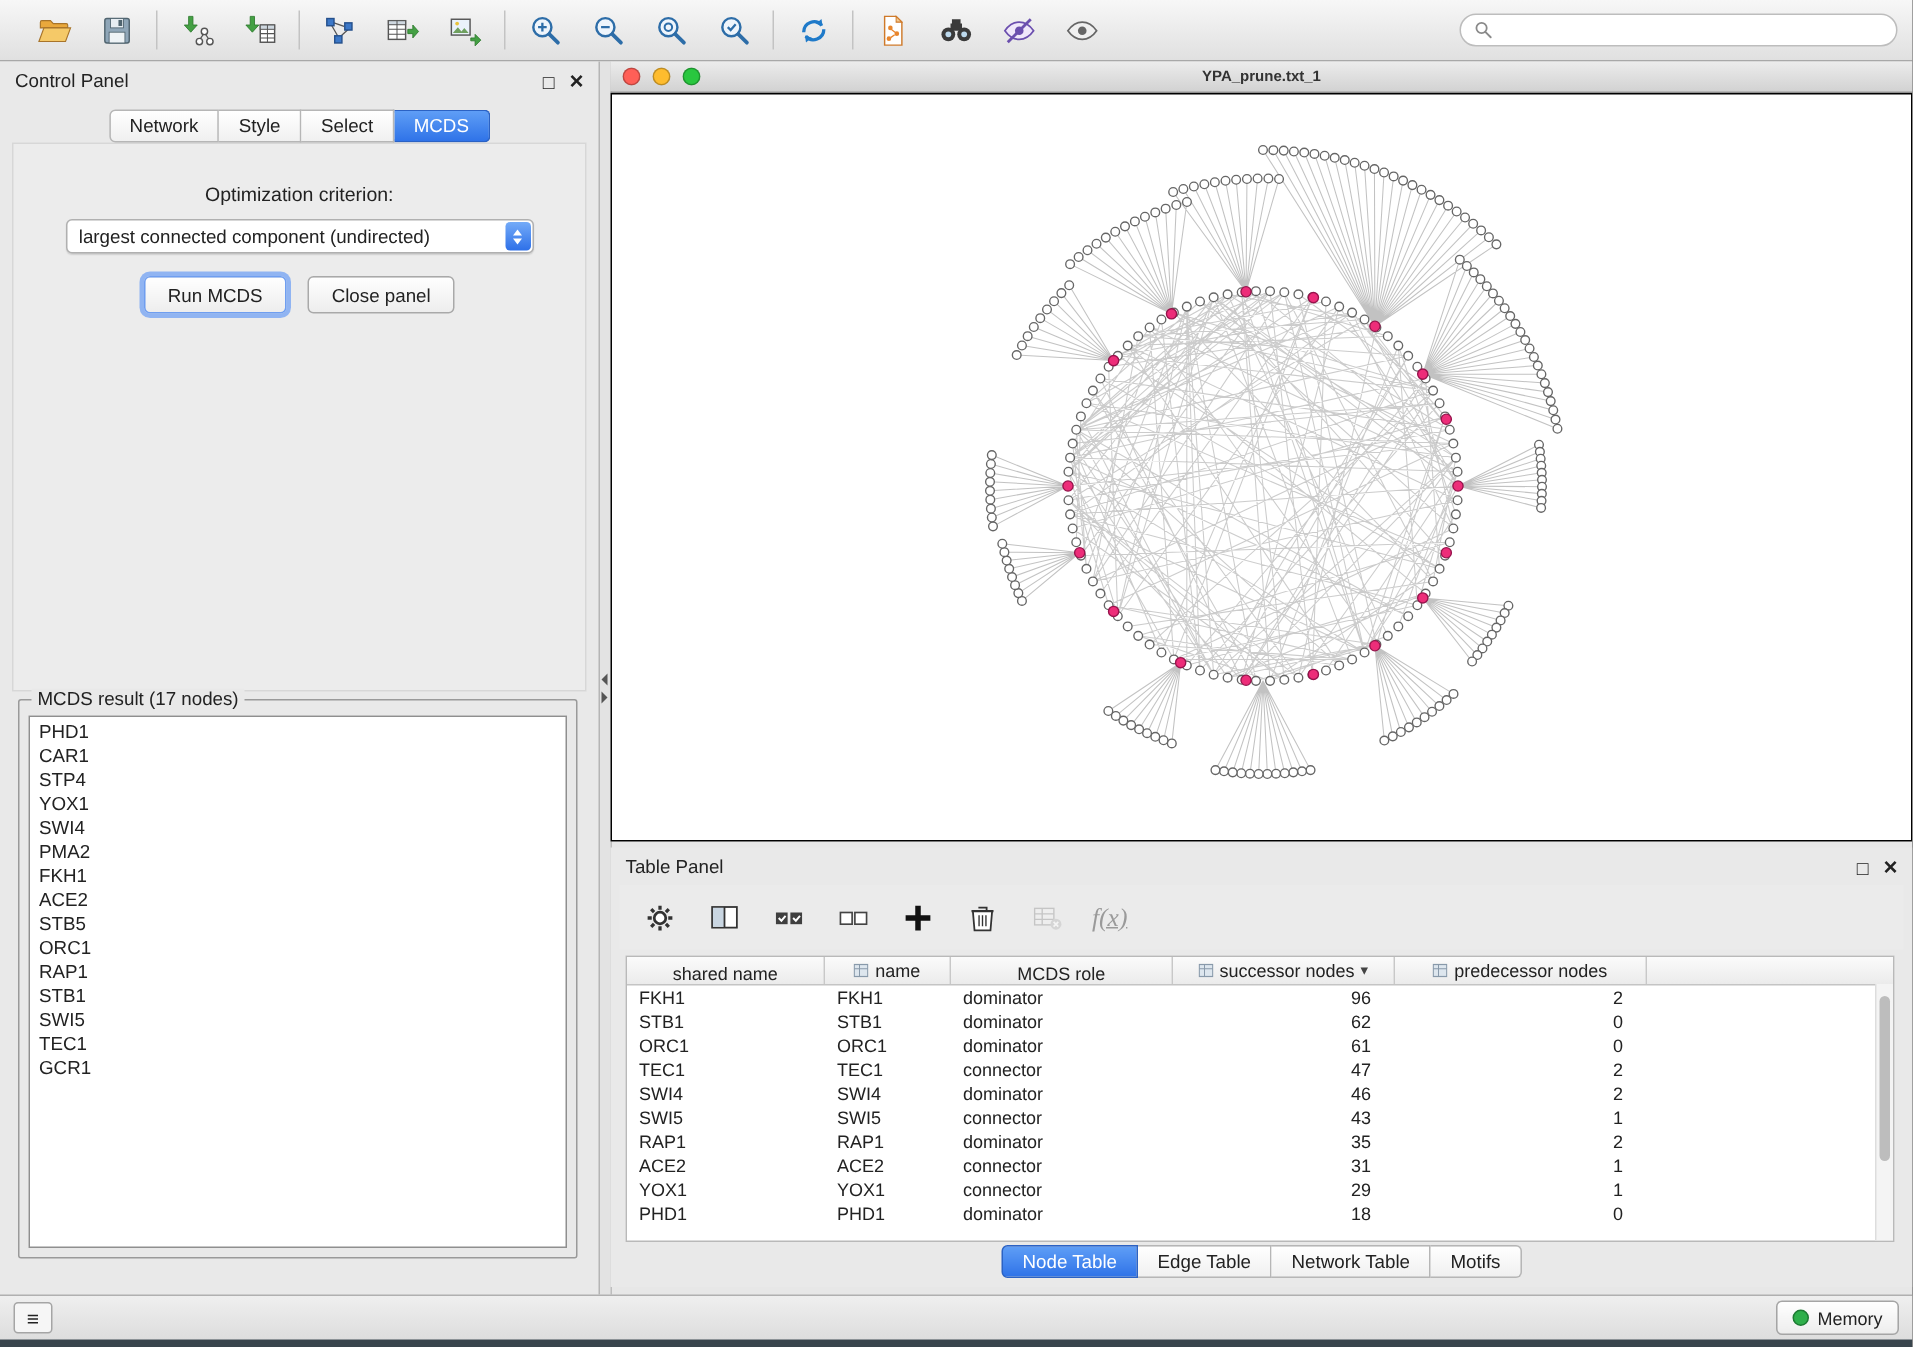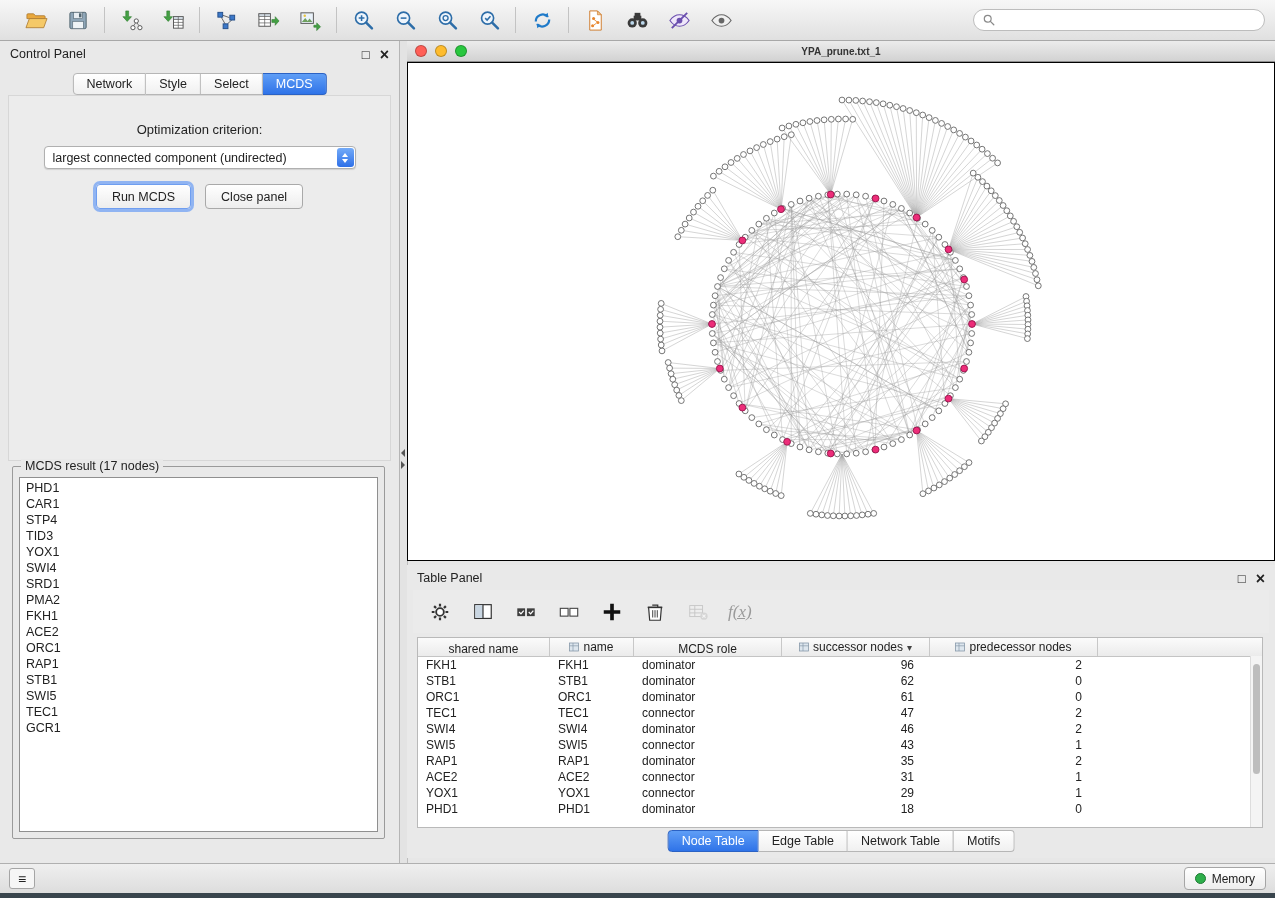--- a/index.html
+++ b/index.html
@@ -260,27 +260,26 @@
         <div class="btn focus-ring">Run MCDS</div>
         <div class="btn">Close panel</div>
       </div>
     </div>
     <div class="result-fieldset">
       <span class="result-legend">MCDS result (17 nodes)</span>
       <div class="result-list" id="result-list">
           <div class="result-item">PHD1</div>
           <div class="result-item">CAR1</div>
           <div class="result-item">STP4</div>
-          <div class="result-item">TID3</div>
           <div class="result-item">YOX1</div>
           <div class="result-item">SWI4</div>
-          <div class="result-item">SRD1</div>
           <div class="result-item">PMA2</div>
           <div class="result-item">FKH1</div>
           <div class="result-item">ACE2</div>
+          <div class="result-item">STB5</div>
           <div class="result-item">ORC1</div>
           <div class="result-item">RAP1</div>
           <div class="result-item">STB1</div>
           <div class="result-item">SWI5</div>
           <div class="result-item">TEC1</div>
           <div class="result-item">GCR1</div>
         </div>
     </div>
   </div>
 

